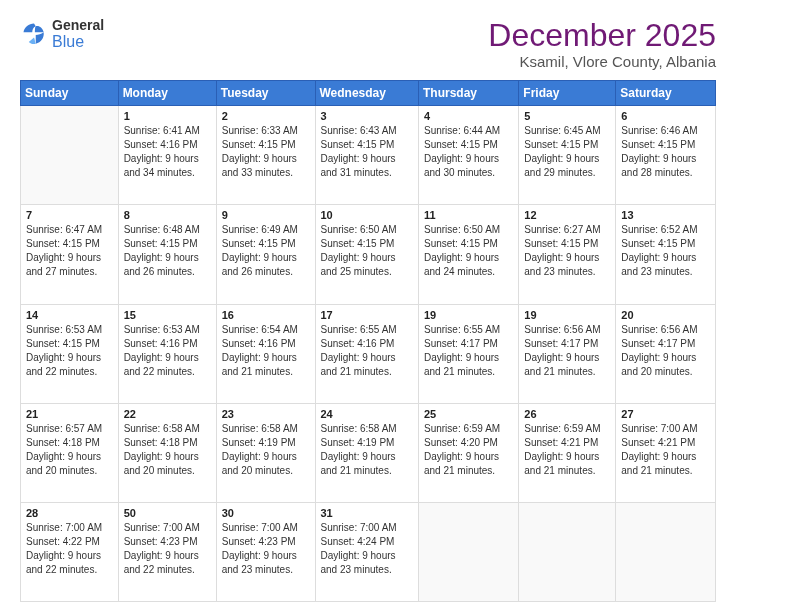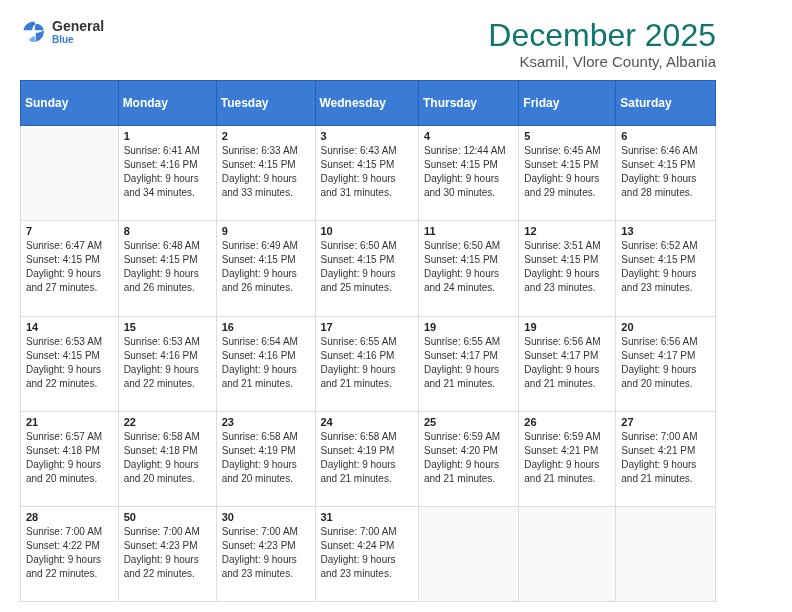--- a/index.html
+++ b/index.html
@@ -32,54 +32,54 @@
       display: flex;
       flex-direction: column;
       line-height: 1.1;
     }
     .logo-general {
       font-size: 14px;
       font-weight: bold;
       color: #333;
     }
     .logo-blue {
-      font-size: 10px;
-      font-weight: bold;
+      font-size: 16px;
+      font-weight: normal;
       color: #3a7bd5;
     }
     .logo-icon {
       width: 28px;
       height: 28px;
     }
     .title-section {
       text-align: right;
     }
     .month-title {
       font-size: 32px;
       font-weight: 300;
-      color: #0f766e;
+      color: #701a75;
       line-height: 1.1;
     }
     .location {
       font-size: 15px;
       color: #555;
     }
     .calendar {
       width: 100%;
       border-collapse: collapse;
       flex: 1;
     }
     .calendar thead tr {
       background-color: #3a7bd5;
     }
     .calendar thead th {
       color: #fff;
       font-size: 12px;
       font-weight: bold;
-      padding: 15px 4px;
+      padding: 5px 4px;
       border: 1px solid #2a5fb5;
       text-align: left;
     }
     .calendar tbody tr {
       border-bottom: 1px solid #ccc;
     }
     .calendar tbody td {
       vertical-align: top;
       border: 1px solid #ddd;
       padding: 4px 5px;
@@ -149,21 +149,21 @@
           <td>
             <span class="day-num">2</span>
             <div class="day-info"><span>Sunrise: 6:33 AM</span><br><span>Sunset: 4:15 PM</span><br><span>Daylight: 9 hours</span><br><span>and 33 minutes.</span></div>
           </td>
           <td>
             <span class="day-num">3</span>
             <div class="day-info"><span>Sunrise: 6:43 AM</span><br><span>Sunset: 4:15 PM</span><br><span>Daylight: 9 hours</span><br><span>and 31 minutes.</span></div>
           </td>
           <td>
             <span class="day-num">4</span>
-            <div class="day-info"><span>Sunrise: 12:44 AM</span><br><span>Sunset: 4:15 PM</span><br><span>Daylight: 9 hours</span><br><span>and 30 minutes.</span></div>
+            <div class="day-info"><span>Sunrise: 6:44 AM</span><br><span>Sunset: 4:15 PM</span><br><span>Daylight: 9 hours</span><br><span>and 30 minutes.</span></div>
           </td>
           <td>
             <span class="day-num">5</span>
             <div class="day-info"><span>Sunrise: 6:45 AM</span><br><span>Sunset: 4:15 PM</span><br><span>Daylight: 9 hours</span><br><span>and 29 minutes.</span></div>
           </td>
           <td>
             <span class="day-num">6</span>
             <div class="day-info"><span>Sunrise: 6:46 AM</span><br><span>Sunset: 4:15 PM</span><br><span>Daylight: 9 hours</span><br><span>and 28 minutes.</span></div>
           </td>
         </tr>
@@ -183,21 +183,21 @@
           <td>
             <span class="day-num">10</span>
             <div class="day-info"><span>Sunrise: 6:50 AM</span><br><span>Sunset: 4:15 PM</span><br><span>Daylight: 9 hours</span><br><span>and 25 minutes.</span></div>
           </td>
           <td>
             <span class="day-num">11</span>
             <div class="day-info"><span>Sunrise: 6:50 AM</span><br><span>Sunset: 4:15 PM</span><br><span>Daylight: 9 hours</span><br><span>and 24 minutes.</span></div>
           </td>
           <td>
             <span class="day-num">12</span>
-            <div class="day-info"><span>Sunrise: 3:51 AM</span><br><span>Sunset: 4:15 PM</span><br><span>Daylight: 9 hours</span><br><span>and 23 minutes.</span></div>
+            <div class="day-info"><span>Sunrise: 6:27 AM</span><br><span>Sunset: 4:15 PM</span><br><span>Daylight: 9 hours</span><br><span>and 23 minutes.</span></div>
           </td>
           <td>
             <span class="day-num">13</span>
             <div class="day-info"><span>Sunrise: 6:52 AM</span><br><span>Sunset: 4:15 PM</span><br><span>Daylight: 9 hours</span><br><span>and 23 minutes.</span></div>
           </td>
         </tr>
         <tr>
           <td>
             <span class="day-num">14</span>
             <div class="day-info"><span>Sunrise: 6:53 AM</span><br><span>Sunset: 4:15 PM</span><br><span>Daylight: 9 hours</span><br><span>and 22 minutes.</span></div>

